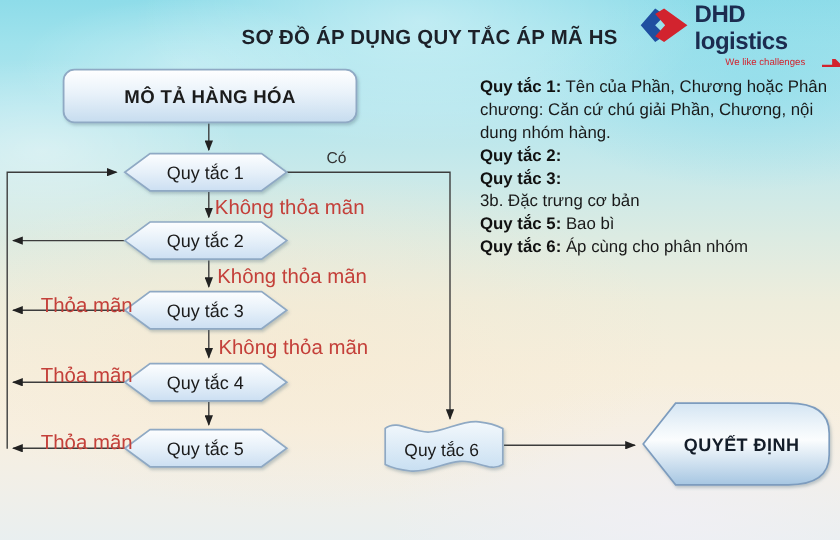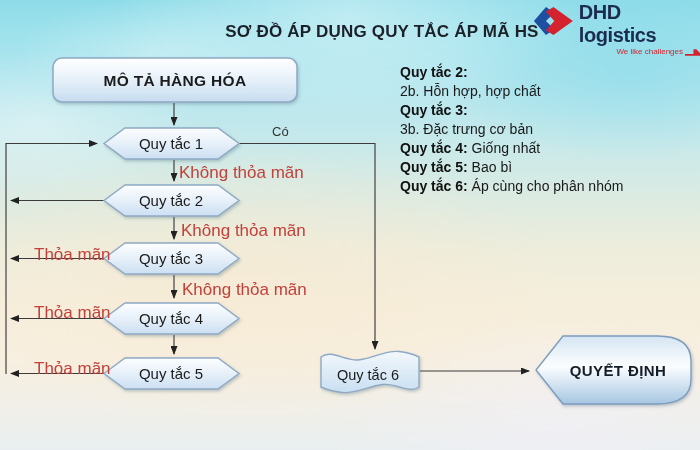--- a/index.html
+++ b/index.html
@@ -9,28 +9,28 @@
     background:
       radial-gradient(340px 150px at 50% 4%, rgba(255,255,255,0.40), rgba(255,255,255,0) 70%),
       radial-gradient(260px 120px at 90% 16%, rgba(125,215,232,0.45), rgba(125,215,232,0) 72%),
       radial-gradient(240px 110px at 5% 28%, rgba(255,255,255,0.38), rgba(255,255,255,0) 70%),
       radial-gradient(200px 80px at 22% 12%, rgba(255,255,255,0.30), rgba(255,255,255,0) 70%),
       radial-gradient(420px 190px at 35% 63%, rgba(247,233,209,0.60), rgba(247,233,209,0) 75%),
       radial-gradient(320px 150px at 80% 96%, rgba(241,239,246,0.70), rgba(241,239,246,0) 75%),
       linear-gradient(180deg,#8edce9 0%,#9fe2ec 8%,#b4e6ee 20%,#c8e9ea 32%,#dcebe2 44%,#eeeddc 56%,#f6eedc 68%,#f7efe0 80%,#f1efe8 90%,#e9eff0 100%);
   }
   .title{
-    position:absolute;left:182px;top:22px;width:400px;text-align:center;
+    position:absolute;left:158px;top:22px;width:400px;text-align:center;
     font-size:17px;font-weight:bold;color:#1c2129;letter-spacing:0.2px;
   }
   
   .logo{position:absolute;top:1px;left:533px;display:flex;align-items:flex-start;gap:5px;}
   .logo-mark{display:block;margin-top:3px;}
   .logo-name{font-size:20px;font-weight:bold;color:#1c2c50;letter-spacing:-0.4px;line-height:1.15;}
-  .logo-tagline{font-size:8px;color:#d2232e;display:flex;justify-content:flex-end;align-items:center;gap:2px;margin-top:0px;}
+  .logo-tagline{font-size:8px;color:#d2232e;display:flex;justify-content:flex-end;align-items:center;gap:14px;margin-top:0px;}
   
   .rules{position:absolute;left:400px;top:63px;width:300px;font-size:14px;line-height:19px;color:#191919;}
   .rule-line b{font-weight:bold;color:#111;}
   
   .fc{position:absolute;left:0;top:0;}
   .fc text{font-family:"Liberation Sans",sans-serif;}
   .node-label{font-weight:bold;font-size:15.5px;fill:#1b1b1b;letter-spacing:0.3px;}
   .hex-label{font-size:15px;fill:#1b1b1b;}
   .wave-label{font-size:14.5px;fill:#1b1b1b;}
   .dec-label{font-weight:bold;font-size:15px;fill:#141d29;letter-spacing:0.4px;}
@@ -136,22 +136,21 @@
 
   <div class="lbl-co">Có</div>
   <div class="flabel lbl-k1">Không thỏa mãn</div>
   <div class="flabel lbl-k2">Không thỏa mãn</div>
   <div class="flabel lbl-k3">Không thỏa mãn</div>
   <div class="flabel lbl-t3">Thỏa mãn</div>
   <div class="flabel lbl-t4">Thỏa mãn</div>
   <div class="flabel lbl-t5">Thỏa mãn</div>
 
   <div class="rules">
+      <div class="rule-line"><b>Quy tắc 1:</b><span> Tên của Phần, Chương hoặc Phân chương: Căn cứ chú giải Phần, Chương, nội dung nhóm hàng.</span></div>
       <div class="rule-line"><b>Quy tắc 2:</b></div>
-      <div class="rule-line"><span>2b. Hỗn hợp, hợp chất</span></div>
       <div class="rule-line"><b>Quy tắc 3:</b></div>
       <div class="rule-line"><span>3b. Đặc trưng cơ bản</span></div>
-      <div class="rule-line"><b>Quy tắc 4:</b><span> Giống nhất</span></div>
       <div class="rule-line"><b>Quy tắc 5:</b><span> Bao bì</span></div>
       <div class="rule-line"><b>Quy tắc 6:</b><span> Áp cùng cho phân nhóm</span></div>
     </div>
 
 </div>
 
 </body></html>

